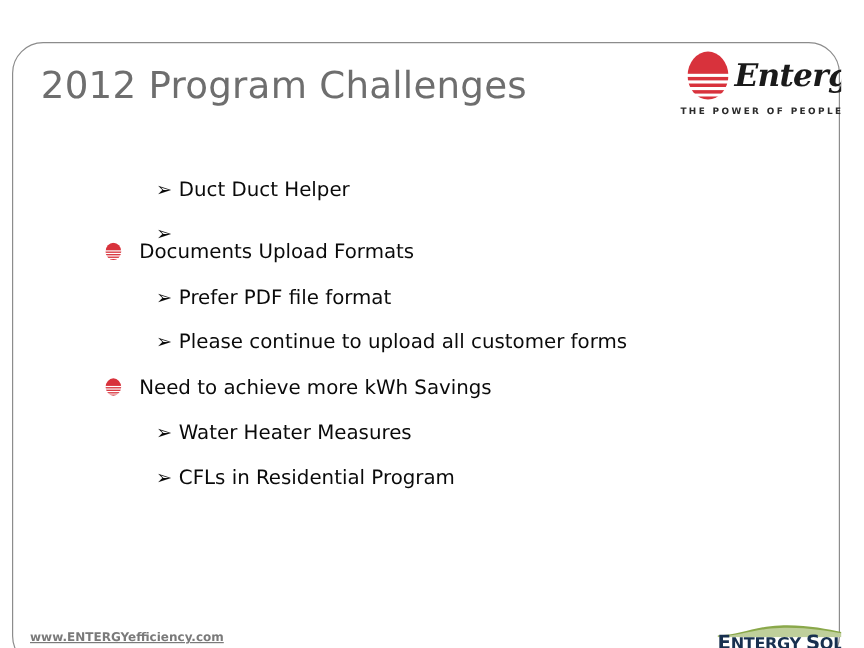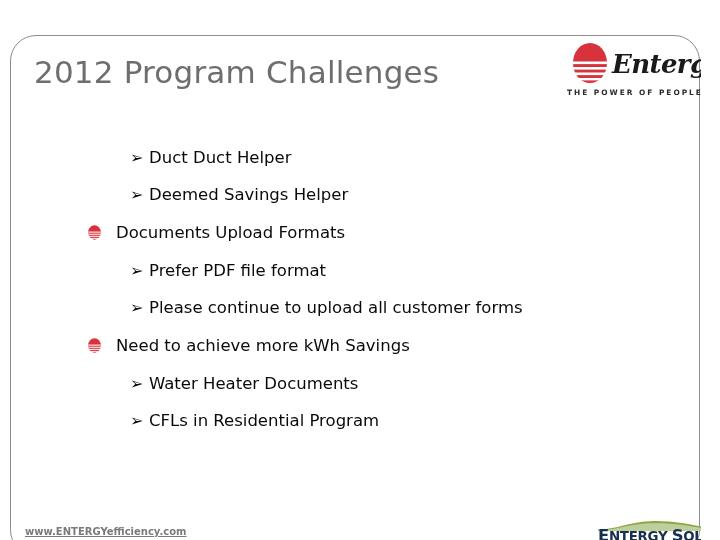--- a/index.html
+++ b/index.html
@@ -225,21 +225,20 @@
   </div>
 
   <div class="body-block">
 
     <div class="lvl2">
       <span class="arrow-bullet">➢</span>
       <span>Duct Duct Helper</span>
     </div>
     <div class="lvl2">
       <span class="arrow-bullet">➢</span>
-      <span>Deemed Savings Helper</span>
     </div>
 
     <div class="group-gap"></div>
 
     <div class="lvl1">
       <svg class="sun-bullet" viewBox="0 0 15 15">
         <ellipse cx="7.5" cy="7.5" rx="6.5" ry="7.2" fill="#d8323c"></ellipse>
         <rect x="0.6" y="6.6" width="13.8" height="1.0" fill="#ffffff"></rect>
         <rect x="0.6" y="8.7" width="13.8" height="1.0" fill="#ffffff"></rect>
         <rect x="0.6" y="10.8" width="13.8" height="1.0" fill="#ffffff"></rect>
@@ -263,21 +262,21 @@
         <ellipse cx="7.5" cy="7.5" rx="6.5" ry="7.2" fill="#d8323c"></ellipse>
         <rect x="0.6" y="6.6" width="13.8" height="1.0" fill="#ffffff"></rect>
         <rect x="0.6" y="8.7" width="13.8" height="1.0" fill="#ffffff"></rect>
         <rect x="0.6" y="10.8" width="13.8" height="1.0" fill="#ffffff"></rect>
         <rect x="0.6" y="12.9" width="13.8" height="0.9" fill="#ffffff"></rect>
       </svg>
       <span>Need to achieve more kWh Savings</span>
     </div>
     <div class="lvl2">
       <span class="arrow-bullet">➢</span>
-      <span>Water Heater Documents</span>
+      <span>Water Heater Measures</span>
     </div>
     <div class="lvl2">
       <span class="arrow-bullet">➢</span>
       <span>CFLs in Residential Program</span>
     </div>
 
   </div>
 
   <div class="footer-url">www.ENTERGYefficiency.com</div>
 

